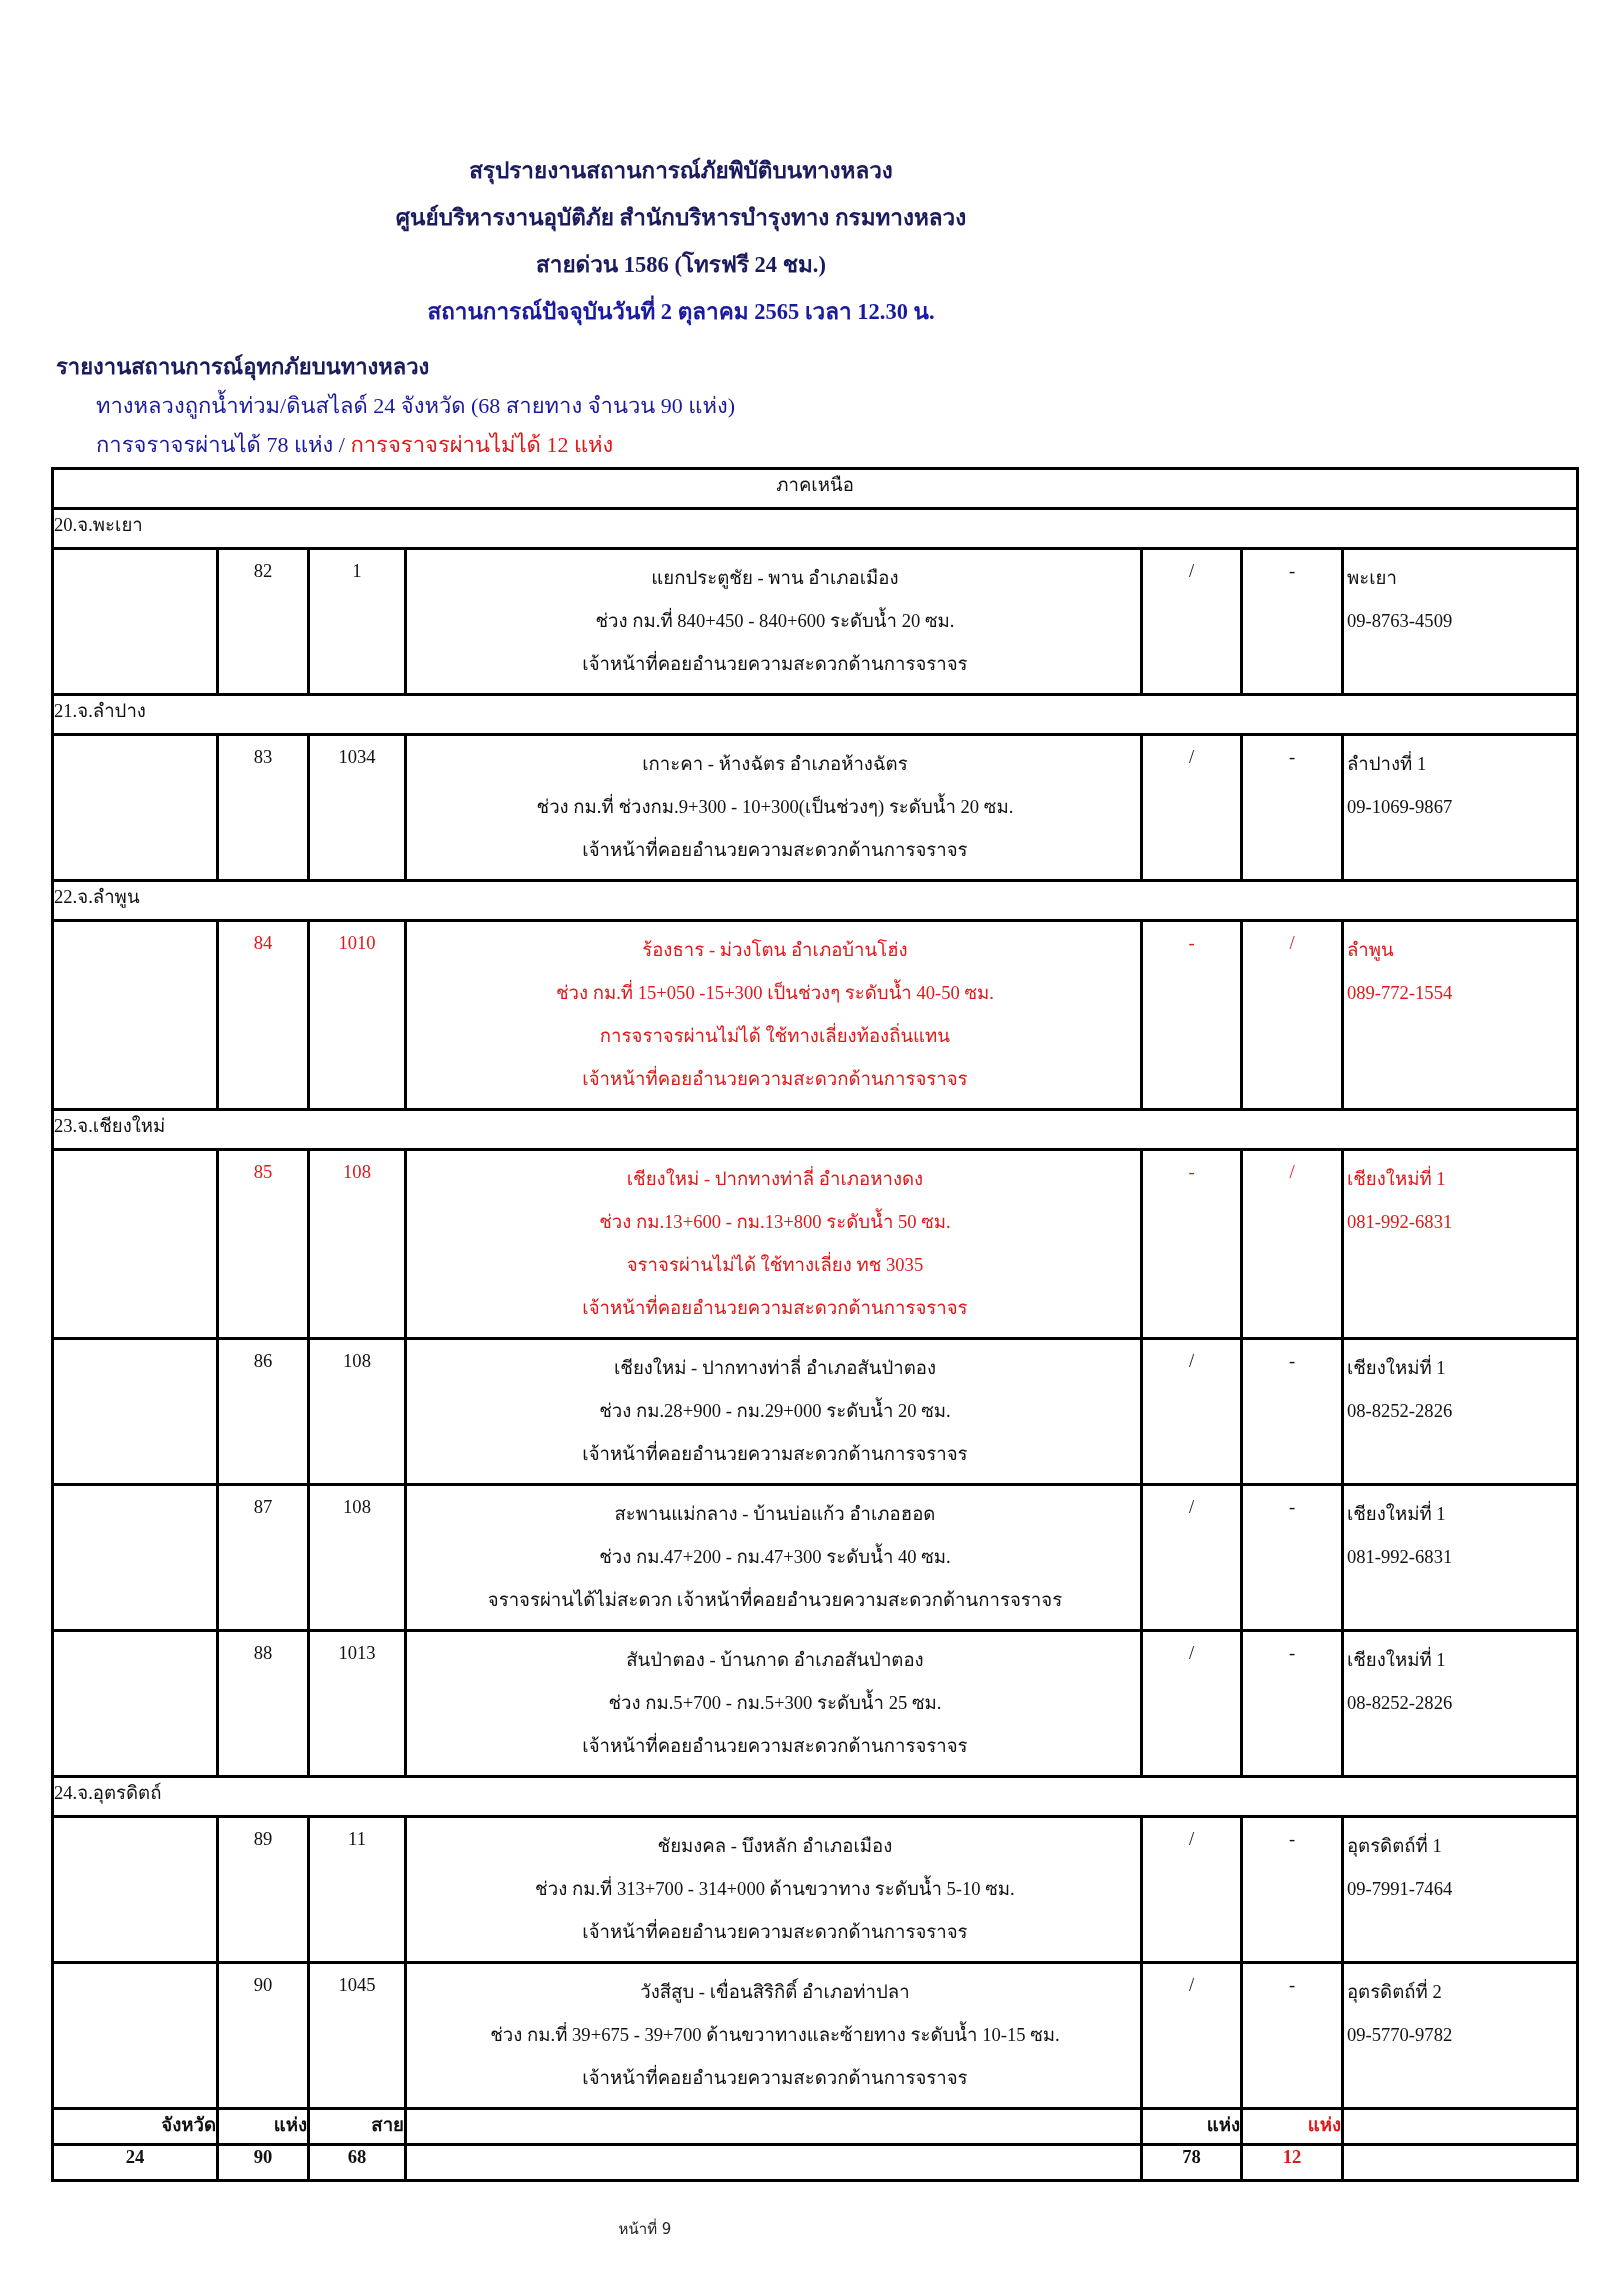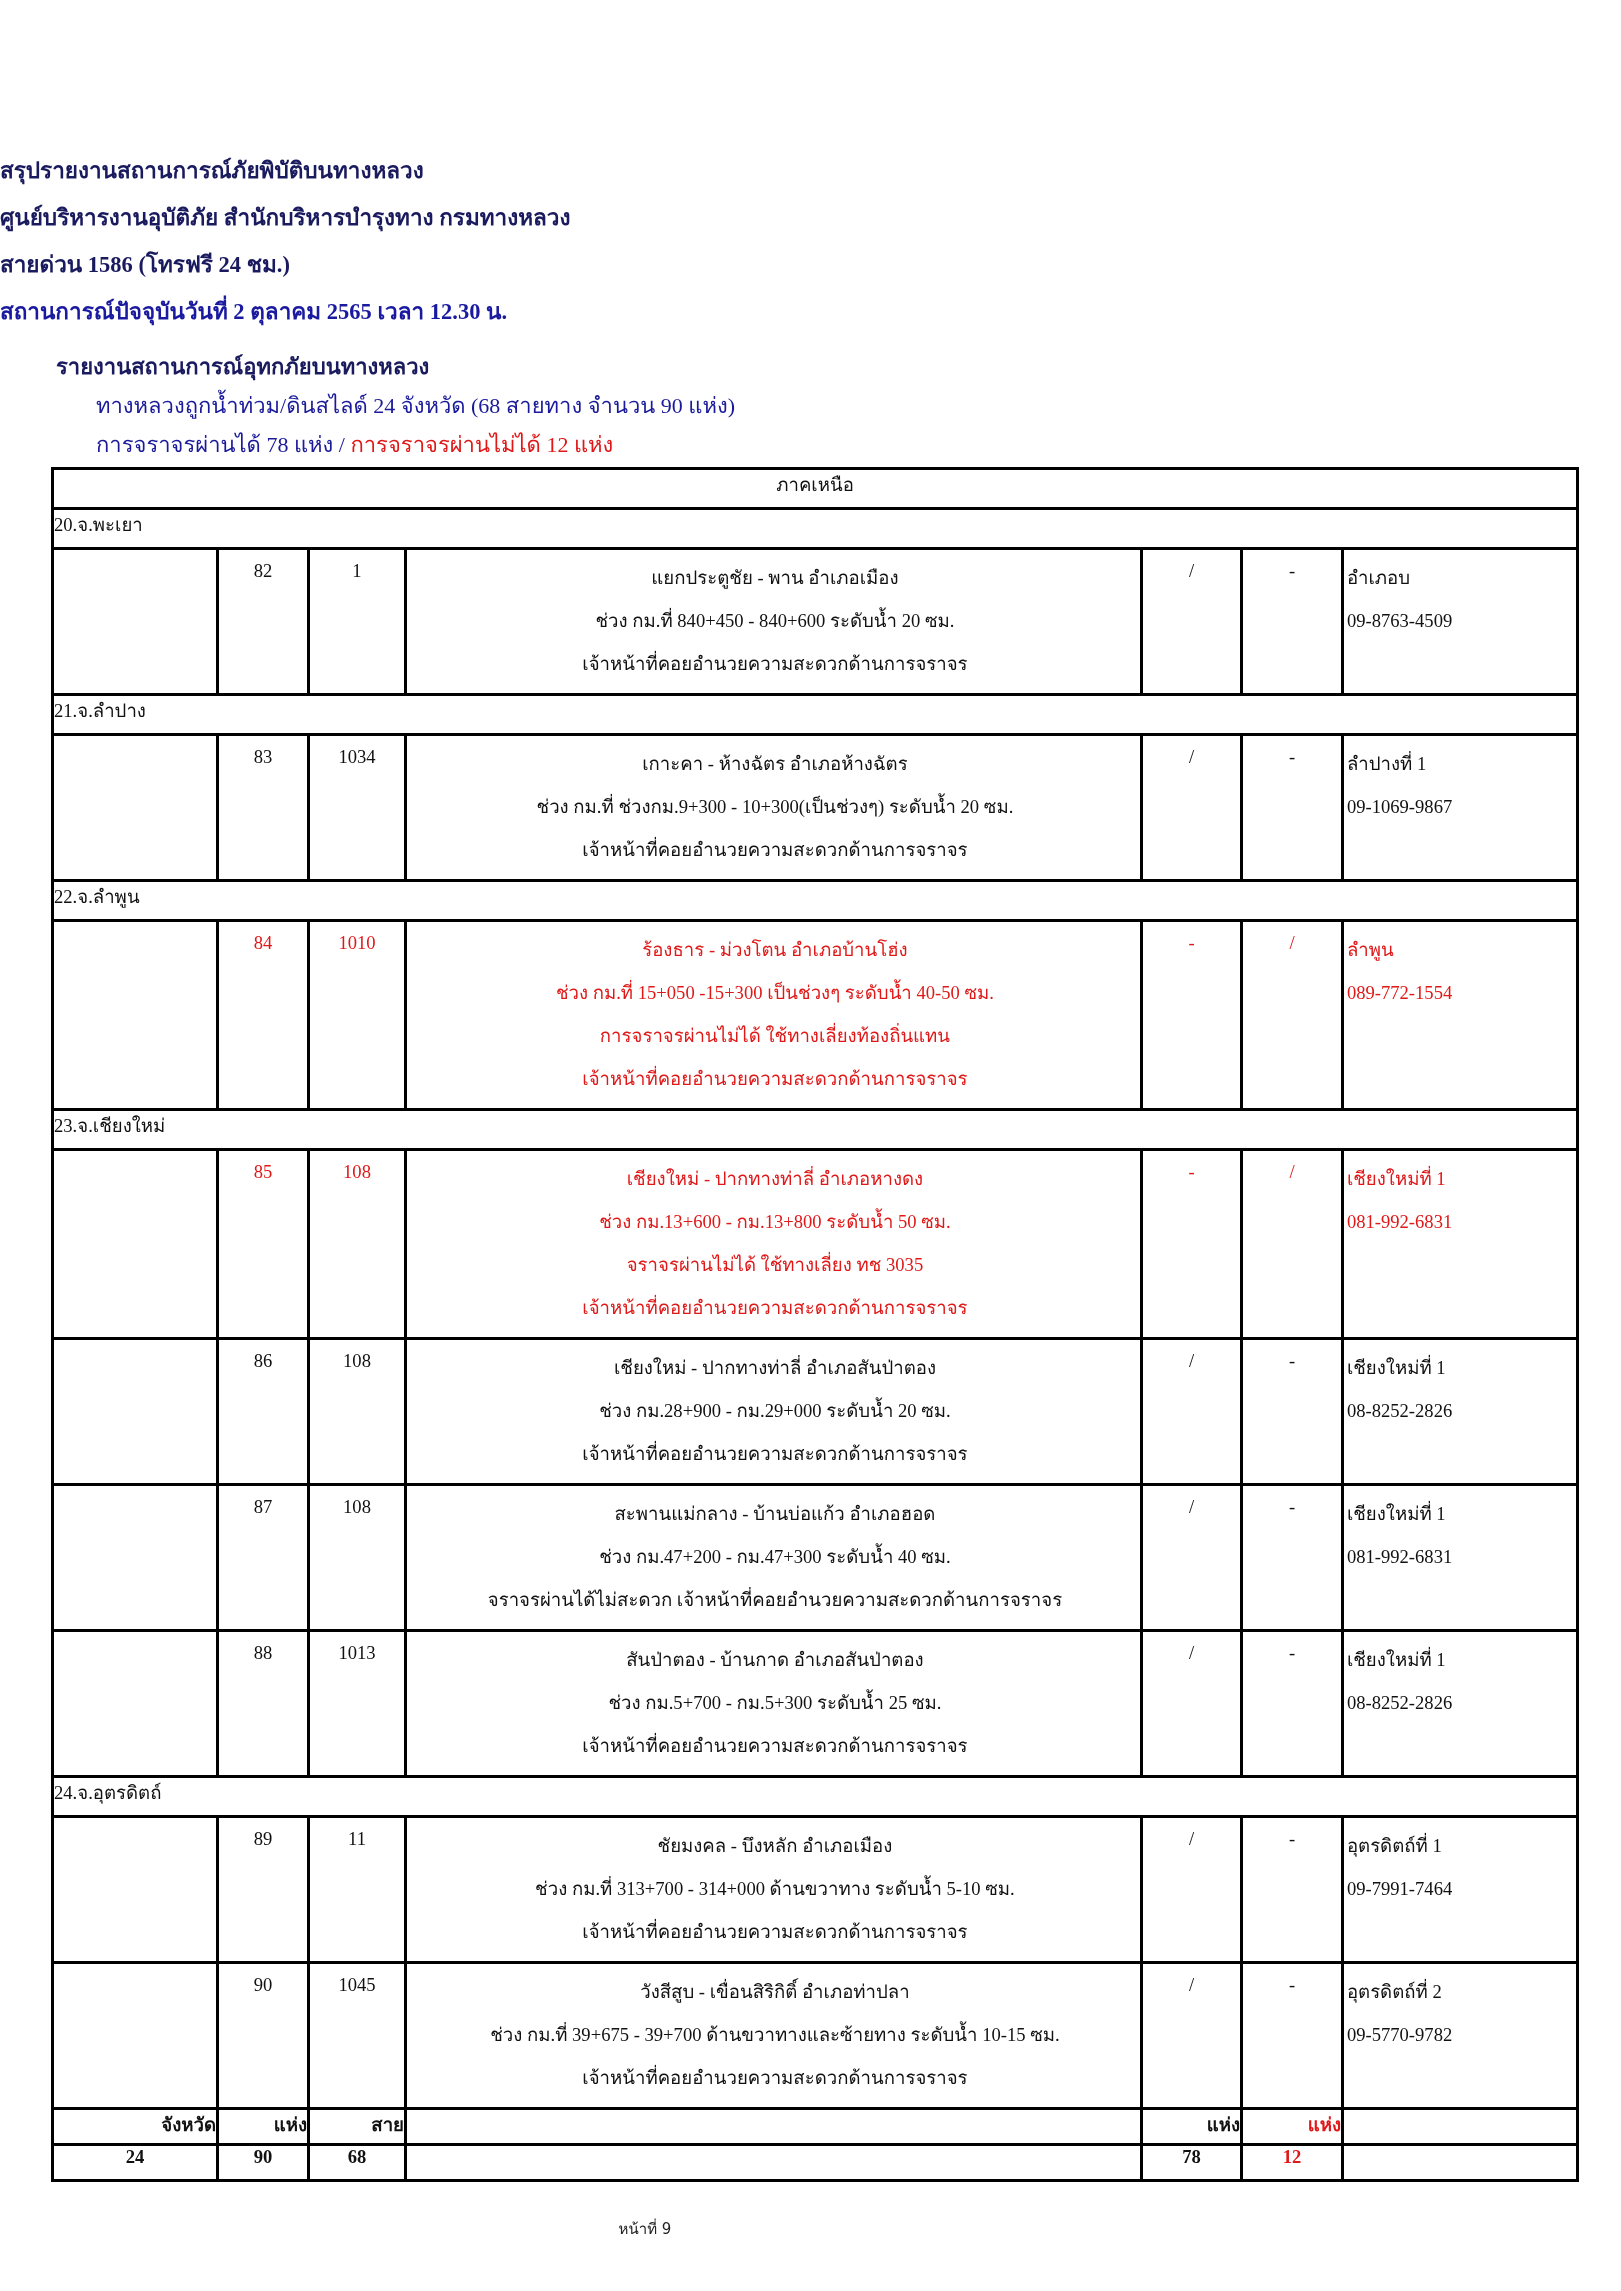--- a/index.html
+++ b/index.html
@@ -1,21 +1,21 @@
 <!DOCTYPE html>
 <html><head>
 <meta charset="utf-8">
 <style>
   html, body { margin: 0; padding: 0; background: #ffffff; }
   body {
     width: 1621px; height: 2292px; position: relative; overflow: hidden;
     font-family: "Liberation Serif", "DejaVu Serif", serif;
     color: #111;
   }
-  .title-block { position: absolute; left: 0; top: 147px; width: 1362px; text-align: left; }
+  .title-block { position: absolute; left: 0; top: 147px; width: 1362px; text-align: center; }
   .title-line { font-weight: bold; font-size: 22.5px; line-height: 47px; color: #1a1a5e; }
   .title-line.blue { color: #1a1aa0; }
   .summary { position: absolute; left: 56px; top: 347px; }
   .summary div { font-size: 22px; line-height: 39px; }
   .summary .s-heading { font-weight: bold; color: #1a1a5e; }
   .summary .s-blue { color: #1a1a9a; margin-left: 40px; }
   .summary .s-red { color: #e01818; }
 
   table.report {
     position: absolute; left: 51px; top: 467px; width: 1525px;
@@ -80,21 +80,21 @@
         <td class="num">82</td>
         <td class="num">1</td>
         <td class="desc">
           <div>แยกประตูชัย - พาน อำเภอเมือง</div>
           <div>ช่วง กม.ที่ 840+450 - 840+600 ระดับน้ำ 20 ซม.</div>
           <div> เจ้าหน้าที่คอยอำนวยความสะดวกด้านการจราจร</div>
         </td>
         <td class="mark">/</td>
         <td class="mark">-</td>
         <td class="contact">
-          <div>อำเภอบ</div>
+          <div>พะเยา</div>
           <div>09-8763-4509</div>
         </td>
       </tr>
       <tr class="prov-row">
         <td colspan="7">21.จ.ลำปาง</td>
       </tr>
       <tr>
         <td style="height:143px"></td>
         <td class="num">83</td>
         <td class="num">1034</td>

